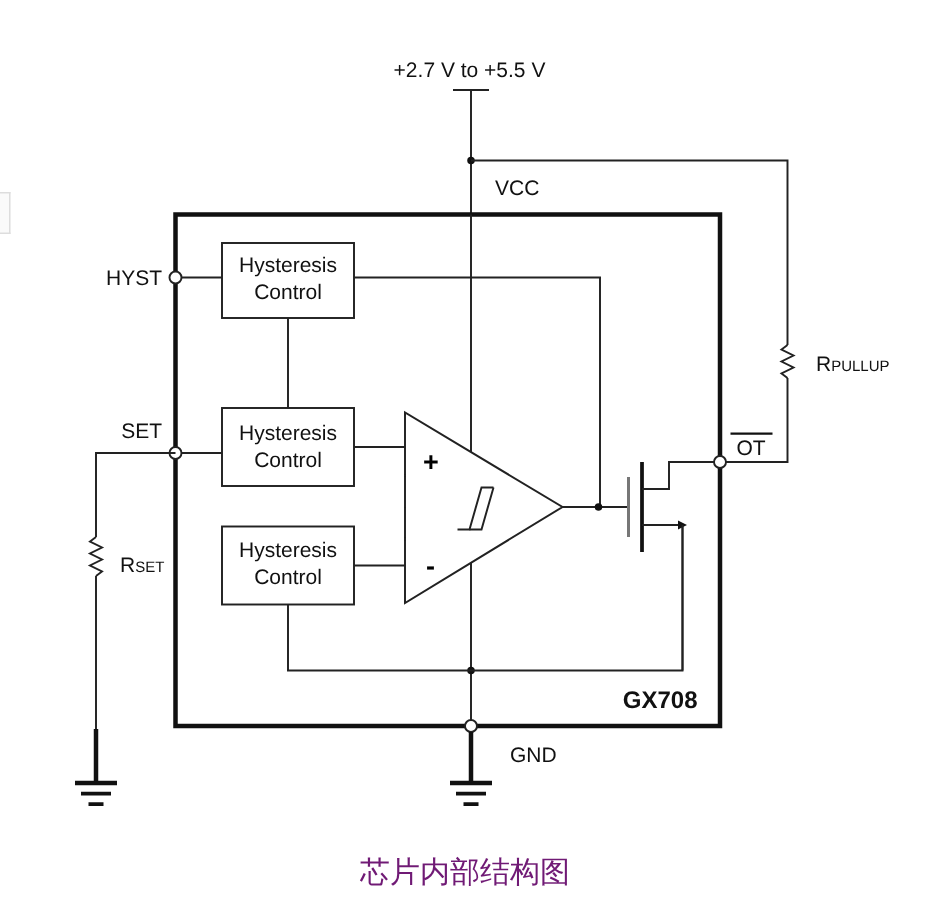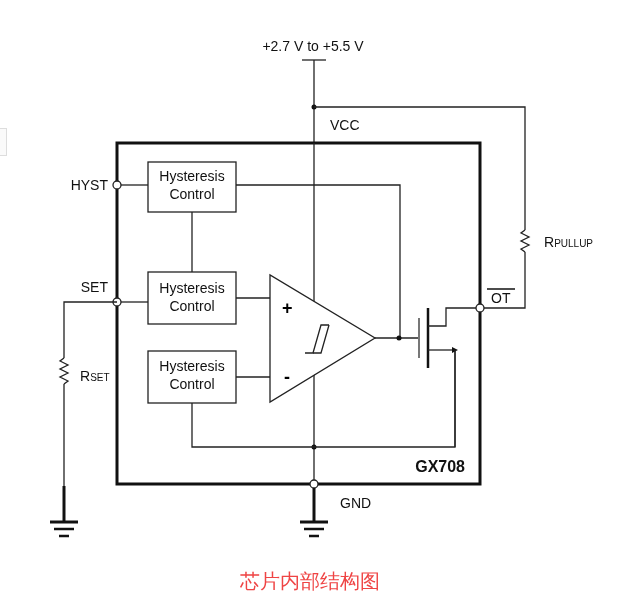--- a/index.html
+++ b/index.html
@@ -4,21 +4,21 @@
   <style>
     html, body { margin: 0; padding: 0; background: #ffffff; }
     body { width: 620px; height: 609px; position: relative; overflow: hidden; font-family: "Liberation Sans", sans-serif; }
     svg#diagram { position: absolute; left: 0; top: 0; }
     .lbl { font-family: "Liberation Sans", sans-serif; font-size: 14px; fill: #111; }
     .blk { font-family: "Liberation Sans", sans-serif; font-size: 14px; fill: #111; }
     .chip { font-family: "Liberation Sans", sans-serif; font-size: 16px; font-weight: bold; fill: #111; }
     .sub { font-size: 10px; }
     .wire { stroke: #222; stroke-width: 1.3; fill: none; }
     .thick { stroke: #111; stroke-width: 3; fill: none; }
-    .caption { position: absolute; left: 0; width: 620px; top: 568px; text-align: center; font-family: "DejaVu Sans", sans-serif; font-size: 20px; color: #ef4444; }
+    .caption { position: absolute; left: 0; width: 620px; top: 568px; text-align: center; font-family: "DejaVu Sans", sans-serif; font-size: 20px; color: #701a75; }
     .edge-mark { position: absolute; left: 0; top: 128px; width: 6px; height: 26px; border: 1px solid #ddd; border-left: none; background: #fafafa; }
   </style>
 </head>
 <body>
 
 <div class="edge-mark"></div>
 
 <svg id="diagram" width="620" height="609" viewBox="0 0 620 609">
 
   <text class="lbl" x="313" y="51" text-anchor="middle">+2.7 V to +5.5 V</text>

